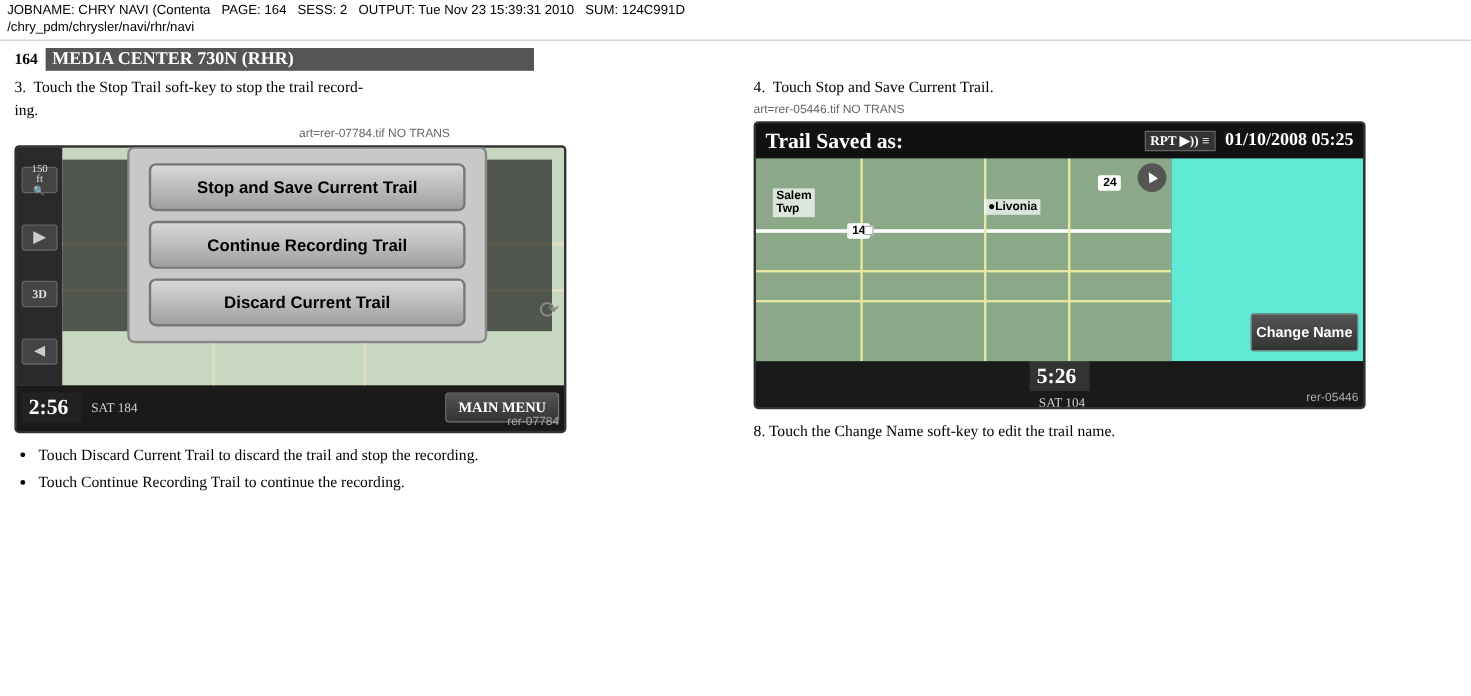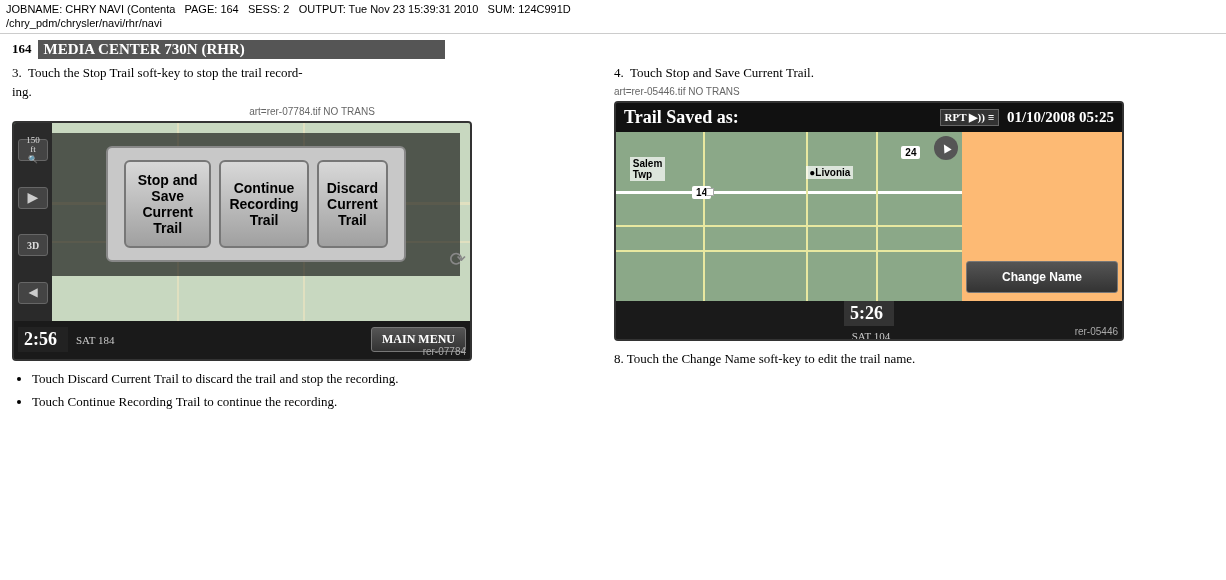--- a/index.html
+++ b/index.html
@@ -38,21 +38,21 @@
       font-size: 15px;
       background: #555;
       color: #fff;
       padding: 1px 200px 1px 6px;
     }
 
     
     .main-content {
       display: flex;
       padding: 0 12px;
-      gap: 2px;
+      gap: 16px;
       margin-top: 4px;
     }
 
     
     .left-col {
       width: 600px;
       flex-shrink: 0;
     }
 
     .step3-text {
@@ -138,21 +138,21 @@
       justify-content: center;
     }
 
     .modal-box {
       background: #c8c8c8;
       border: 2px solid #888;
       border-radius: 6px;
       padding: 12px 16px;
       width: 300px;
       display: flex;
-      flex-direction: row;
+      flex-direction: column;
       gap: 8px;
     }
 
     .modal-btn {
       background: linear-gradient(to bottom, #d8d8d8, #a0a0a0);
       border: 2px solid #777;
       border-radius: 6px;
       padding: 10px 8px;
       text-align: center;
       font-weight: bold;
@@ -308,23 +308,23 @@
       display: flex;
       align-items: center;
       justify-content: center;
       color: #fff;
       font-size: 10px;
       font-weight: bold;
     }
 
     .trail-sidebar {
       width: 160px;
-      background: #fdba74;
-      display: flex;
-      flex-direction: column;
+      background: #5eead4;
+      display: flex;
+      flex-direction: row;
       padding: 4px;
       gap: 4px;
     }
 
     .change-name-btn {
       background: linear-gradient(to bottom, #555, #333);
       color: #fff;
       border: 1px solid #777;
       border-radius: 3px;
       padding: 8px 4px;

